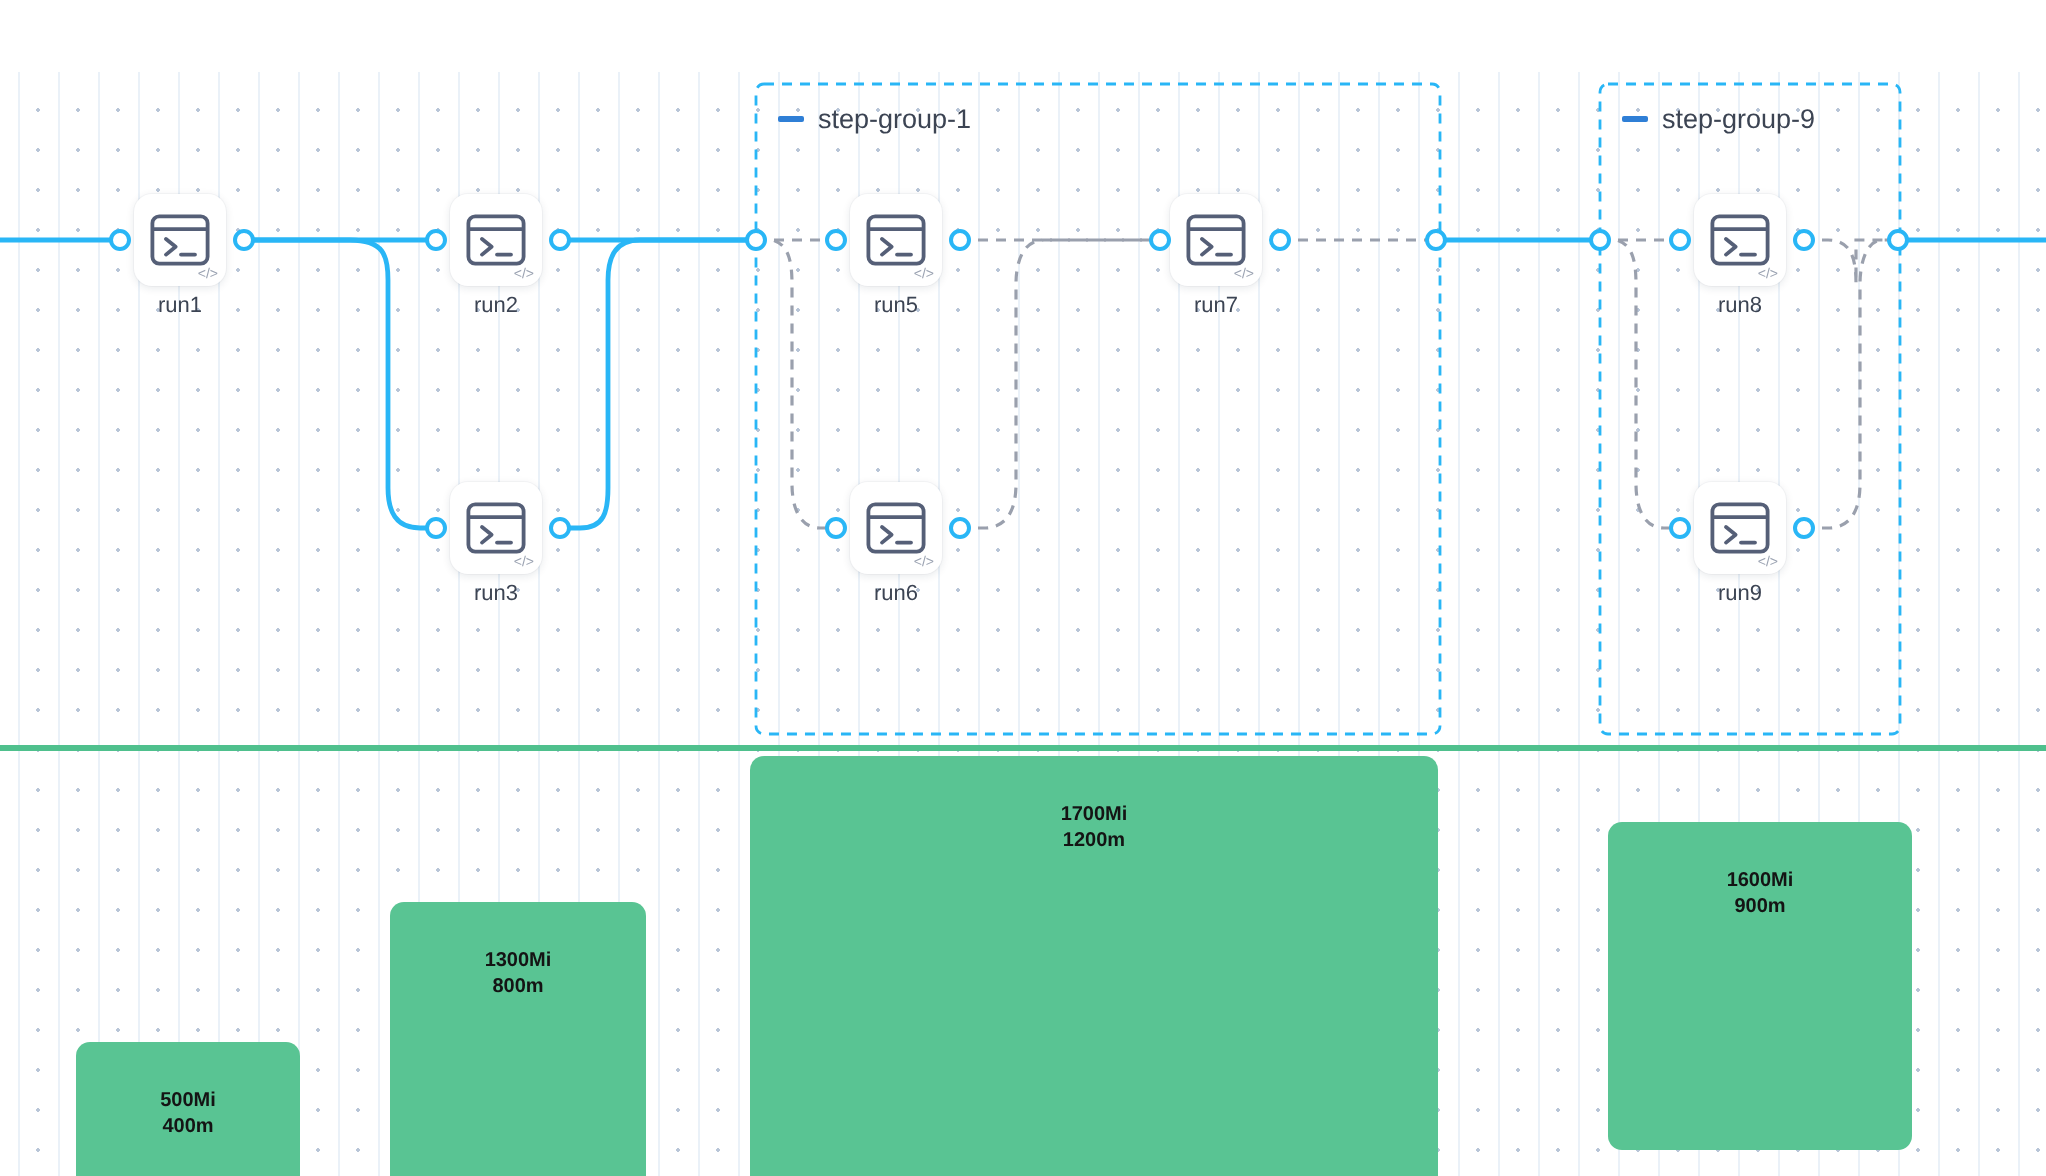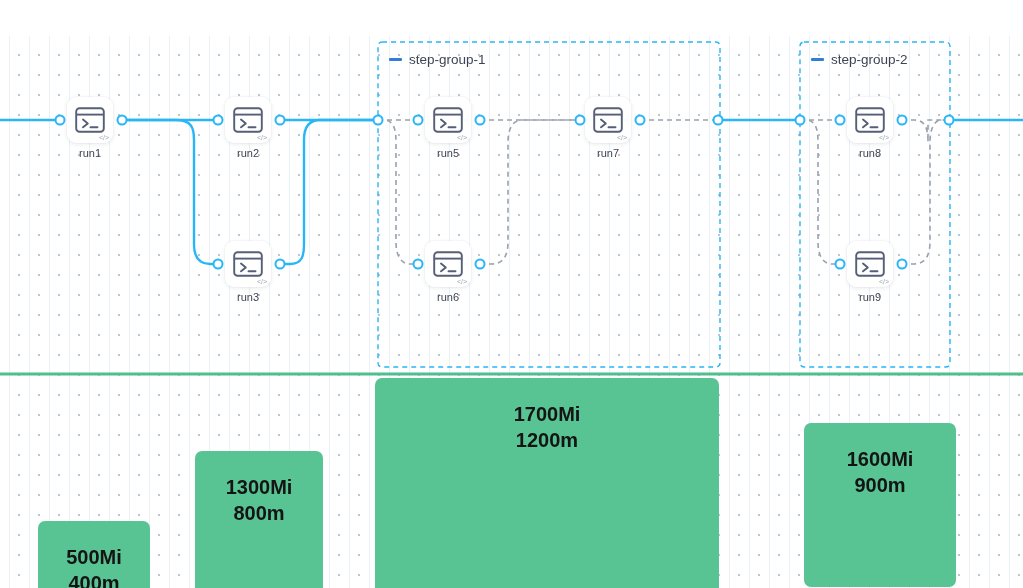--- a/index.html
+++ b/index.html
@@ -130,21 +130,21 @@
     position: absolute;
     background: #59c493;
     border-radius: 7px;
     z-index: 3;
   }
   .bar-text {
     position: absolute;
     top: 24px;
     left: 0; right: 0;
     text-align: center;
-    font-size: 20px;
+    font-size: 10px;
     font-weight: bold;
     color: #141414;
     line-height: 1.28;
     white-space: pre-line;
     font-family: "Liberation Sans", sans-serif;
   }
 </style>
 </head>
 <body>
 
@@ -175,21 +175,21 @@
       <path class="edge-solid" d="M 949,84 L 1023,84"></path>
     </svg>
 
   <div id="group-headers">
       <div class="group-header" style="left: 389px; top: 16px;">
         <span class="collapse-icon"></span>
         <span class="group-title">step-group-1</span>
       </div>
       <div class="group-header" style="left: 811px; top: 16px;">
         <span class="collapse-icon"></span>
-        <span class="group-title">step-group-2</span>
+        <span class="group-title">step-group-9</span>
       </div>
     </div>
 
   <div id="nodes">
       <div class="node" style="left: 90px; top: 84px;">
         <div class="node-card">
           <svg class="term" width="30" height="26" viewBox="0 0 30 26" xmlns="http://www.w3.org/2000/svg">
             <rect x="1.2" y="1.2" width="27.6" height="23.6" rx="3.4" fill="none" stroke="#555f77" stroke-width="1.9"></rect>
             <line x1="1.2" y1="7.6" x2="28.8" y2="7.6" stroke="#555f77" stroke-width="1.9"></line>
             <polyline points="8,12.5 12.8,16.4 8,20.3" fill="none" stroke="#555f77" stroke-width="1.9" stroke-linecap="round" stroke-linejoin="round"></polyline>
@@ -314,19 +314,19 @@
 400m</div>
       </div>
       <div class="bar" style="left: 195px; top: 415px; width: 128px; height: 173px;">
         <div class="bar-text">1300Mi
 800m</div>
       </div>
       <div class="bar" style="left: 375px; top: 342px; width: 344px; height: 246px;">
         <div class="bar-text">1700Mi
 1200m</div>
       </div>
-      <div class="bar" style="left: 804px; top: 387px; width: 152px; height: 164px;">
+      <div class="bar" style="left: 804px; top: 375px; width: 152px; height: 164px;">
         <div class="bar-text">1600Mi
 900m</div>
       </div>
     </div>
 
 </div>
 
 </body></html>

